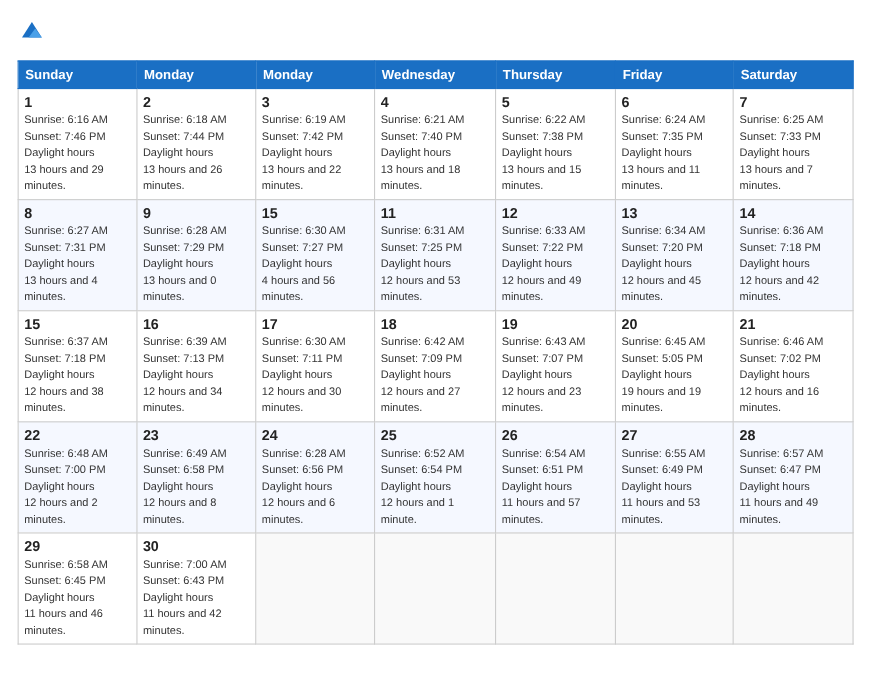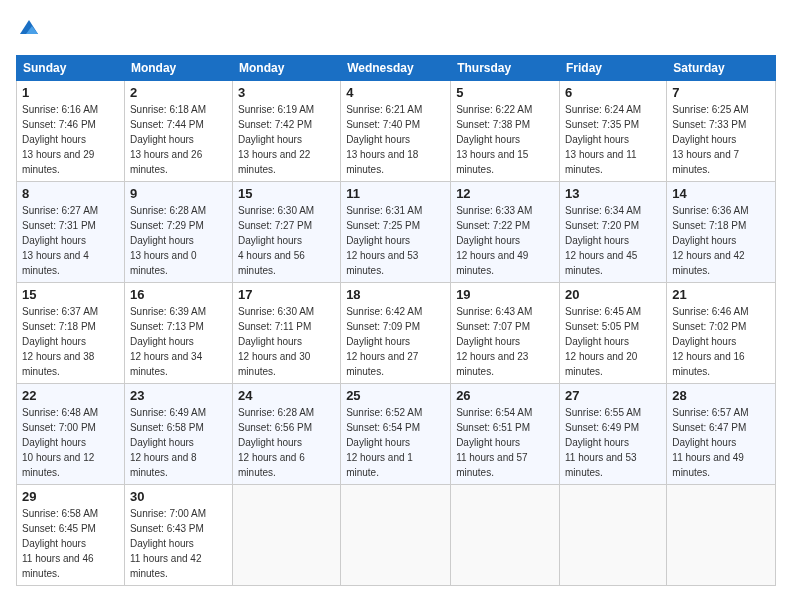--- a/index.html
+++ b/index.html
@@ -303,41 +303,41 @@
           <span>Daylight hours</span><br>
           <span>12 hours and 23 minutes.</span>
         </div>
       </td>
           <td>
         <span class="day-number">20</span>
         <div class="day-info">
           <span>Sunrise: </span><span>6:45 AM</span><br>
           <span>Sunset: </span><span>5:05 PM</span><br>
           <span>Daylight hours</span><br>
-          <span>12 hours and 20 minutes.</span>
+          <span>19 hours and 19 minutes.</span>
         </div>
       </td>
           <td>
         <span class="day-number">21</span>
         <div class="day-info">
           <span>Sunrise: </span><span>6:46 AM</span><br>
           <span>Sunset: </span><span>7:02 PM</span><br>
           <span>Daylight hours</span><br>
           <span>12 hours and 16 minutes.</span>
         </div>
       </td>
         </tr>
         <tr>
           <td>
         <span class="day-number">22</span>
         <div class="day-info">
           <span>Sunrise: </span><span>6:48 AM</span><br>
           <span>Sunset: </span><span>7:00 PM</span><br>
           <span>Daylight hours</span><br>
-          <span>10 hours and 12 minutes.</span>
+          <span>12 hours and 2 minutes.</span>
         </div>
       </td>
           <td>
         <span class="day-number">23</span>
         <div class="day-info">
           <span>Sunrise: </span><span>6:49 AM</span><br>
           <span>Sunset: </span><span>6:58 PM</span><br>
           <span>Daylight hours</span><br>
           <span>12 hours and 8 minutes.</span>
         </div>

